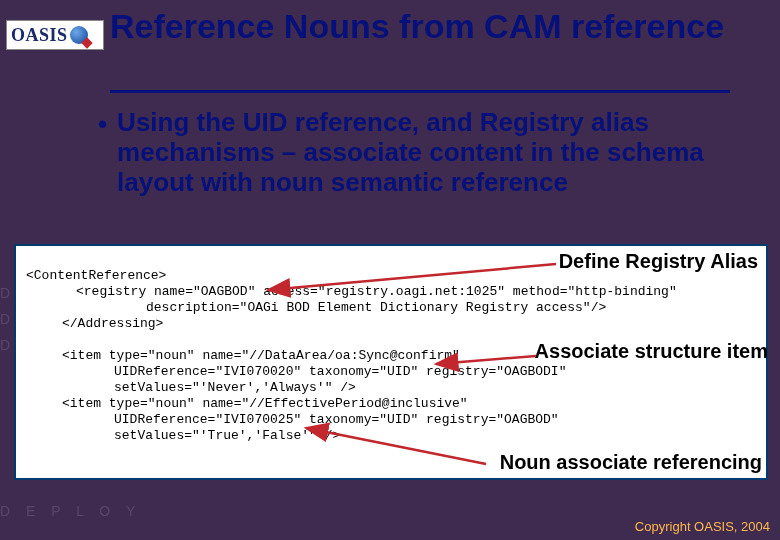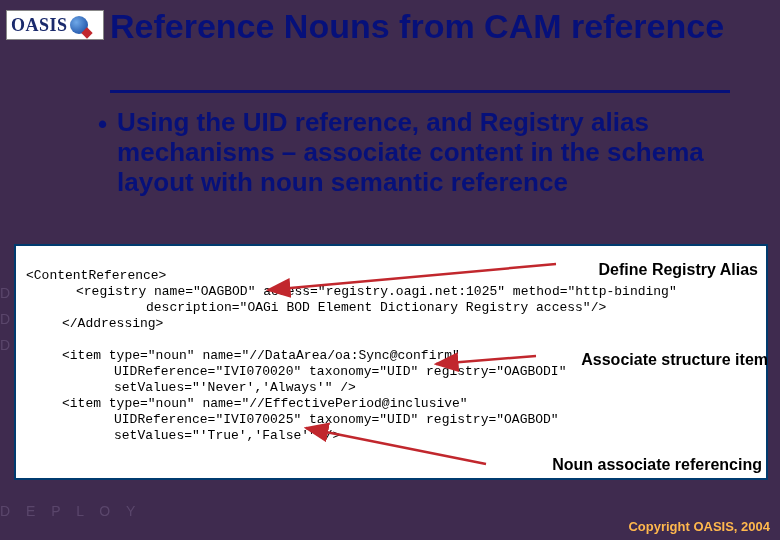--- a/index.html
+++ b/index.html
@@ -19,21 +19,21 @@
     font-size: 14px;
     letter-spacing: 6px;
     color: rgba(140,120,160,0.35);
     line-height: 26px;
     pointer-events: none;
   }
   
   .logo {
     position: absolute;
     left: 6px;
-    top: 10px;
+    top: 20px;
     width: 98px;
     height: 30px;
     background: #fff;
     border: 1px solid #888;
     display: flex;
     align-items: center;
     justify-content: flex-start;
     padding-left: 4px;
     gap: 2px;
   }
@@ -115,45 +115,44 @@
     font-size: 13px;
     line-height: 16px;
     white-space: pre;
     color: #000;
   }
   .ind1 { padding-left: 36px; display:block;}
   .ind2 { padding-left: 50px; display:block;}
   .ind3 { padding-left: 120px; display:block;}
   .annot {
     position: absolute;
-    font-size: 16px;
+    font-size: 20px;
     font-weight: bold;
     color: #000;
     background: transparent;
     white-space: nowrap;
-    margin-top: 11px;
   }
   .annot.a1 { right: 8px; top: 4px; }
   .annot.a2 { right: -2px; top: 94px; overflow: hidden; max-width: 250px;}
   .annot.a3 { right: 4px; bottom: 4px; }
   
   svg.arrows {
     position: absolute;
     left: 0; top: 0;
     width: 754px; height: 236px;
     pointer-events: none;
   }
   
   .footer {
     position: absolute;
     right: 10px;
     bottom: 6px;
     color: #ffb84d;
     font-size: 13px;
-    font-weight: bold;
+    font-weight: normal;
   }
 </style>
 </head>
 <body>
 
 <div class="bg-letters">
   <div>D E</div>
   <div>D E</div>
   <div>D E</div>
   <div style="height:140px"></div>

